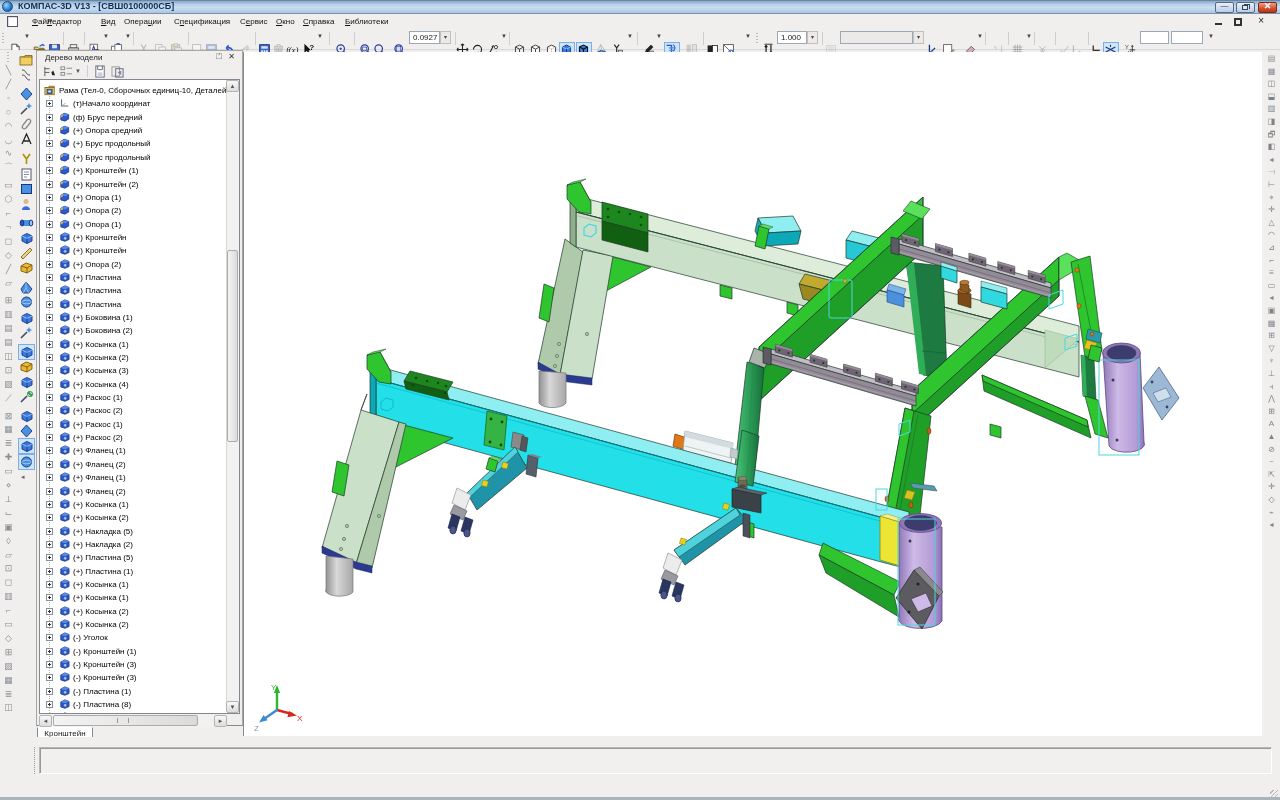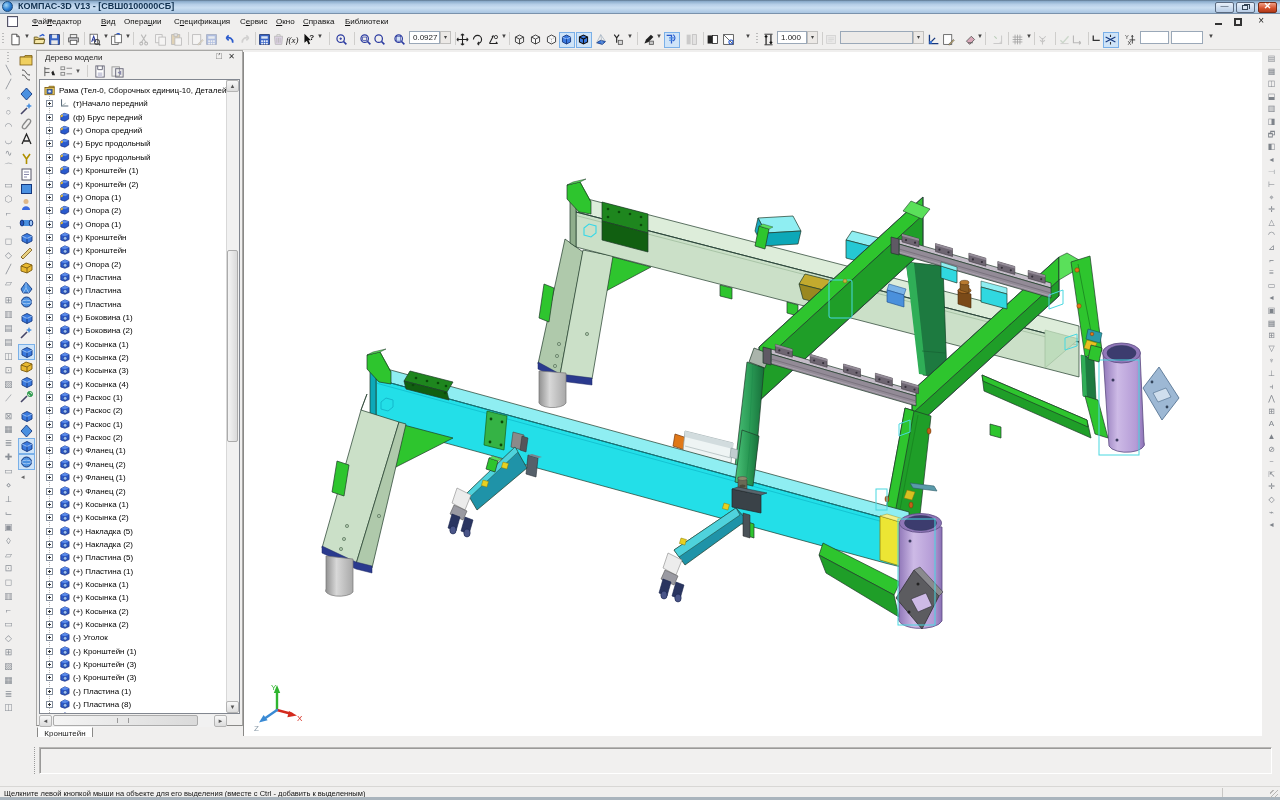--- a/index.html
+++ b/index.html
@@ -18,21 +18,21 @@
 #wclose{ right:3px;  background:linear-gradient(180deg,#f0a088,#d4502c 60%,#b03a1a); border-color:#7a2a14;}
 .wbtn i { position:absolute; left:0; right:0; top:-2px; text-align:center; font-size:8px; color:#234; font-style:normal;}
 #wclose i { color:#fff; font-weight:bold; top:-2px; font-size:9px;}
 
 #menubar { position:absolute; left:0; top:15px; width:1280px; height:14px; background:#f0efee; font-size:8px; color:#111; }
 #menubar .mi { position:absolute; top:2px; }
 #mdoc { position:absolute; left:7px; top:1px; width:11px; height:11px; border:1px solid #556; background:#fff; box-shadow:inset 1px 1px 0 #dde;}
 .mwb { position:absolute; top:2px; font-size:8px; color:#333; font-weight:bold; font-style:normal;}
 
 #toolbar { position:absolute; left:0; top:29px; width:1280px; height:21px; background:#f0efee; border-bottom:1px solid #d8d7d5; }
-.tbtn { position:absolute; top:4px; width:14px; height:14px; }
+.tbtn { position:absolute; top:14px; width:14px; height:14px; }
 .tbtn svg { display:block; }
 .tsep { position:absolute; top:3px; width:1px; height:13px; background:#cfcecc; }
 .tfield { position:absolute; top:2px; height:13px; background:#fff; border:1px solid #9aa8b8; font-size:8px; color:#222; padding-left:3px; line-height:11px;}
 .tdrop { position:absolute; top:2px; width:11px; height:13px; background:#ece9e6; border:1px solid #c0bfbd; font-size:6px; text-align:center; line-height:11px; color:#444;}
 .tarr { position:absolute; top:4px; font-size:6px; color:#444; }
 .tsel { outline:1px solid #7ab0e8; background:#cfe4f8; }
 
 #lcol1 { position:absolute; left:0; top:50px; width:17px; height:687px; background:#f0efee; }
 #lcol2 { position:absolute; left:17px; top:50px; width:19px; height:687px; background:#f0efee; }
 .lic { position:absolute; width:13px; height:13px; font-size:9px; line-height:13px; text-align:center; color:#8a8f96; }
@@ -647,21 +647,21 @@
             <circle cx="6.5" cy="7.5" r="1.4" fill="#e8e8f0"></circle>
           </svg>
           <span class="tlbl" style="left:19px">Рама (Тел-0, Сборочных единиц-10, Деталей-</span>
         </div>
 <div class="trow" style="top:18.4px">
           <span class="texp"></span>
           <svg class="tico" width="11" height="11" viewBox="0 0 13 12">
             <path d="M3 1 L3 9 L11 9" fill="none" stroke="#5a6a7a" stroke-width="1.2"></path>
             <path d="M3 9 L8 5.5" fill="none" stroke="#9aa" stroke-width="1"></path>
           </svg>
-          <span class="tlbl">(т)Начало передний</span>
+          <span class="tlbl">(т)Начало координат</span>
         </div>
 <div class="trow" style="top:31.7px">
           <span class="texp"></span>
           <svg class="tico" width="11" height="10" viewBox="0 0 13 12">
             <path d="M2 4 L6 1.5 L11.5 3 L11.5 8.5 L7 11 L2 9.5 Z" fill="#2a5acc" stroke="#12287a" stroke-width="0.8"></path>
             <path d="M2 4 L6 1.5 L11.5 3 L7.5 5.2 Z" fill="#5a8ae8"></path>
             <path d="M2 4 L4.5 3 L4.5 5.5 L2 6.5 Z" fill="#e8b830"></path>
           </svg>
           <span class="tlbl">(ф) Брус передний</span>
         </div>
@@ -1398,19 +1398,15 @@
       <div class="lic" style="left:3px;top:418px;color:#7e838a;font-size:8px">⇱</div>
       <div class="lic" style="left:3px;top:430px;color:#7e838a;font-size:8px">✛</div>
       <div class="lic" style="left:3px;top:443px;color:#7e838a;font-size:8px">◇</div>
       <div class="lic" style="left:3px;top:456px;color:#7e838a;font-size:8px">⌁</div>
       <div class="lic" style="left:3px;top:468px;color:#7e838a;font-size:8px">◂</div>
     </div>
   <div id="propbar">
     <div style="position:absolute;left:34px;top:10px;width:3px;height:27px;border-left:1px dotted #999;"></div>
     <div id="propinner"></div>
   </div>
-  <div id="statusbar">
-    <span class="st">Щелкните левой кнопкой мыши на объекте для его выделения (вместе с Ctrl - добавить к выделенным)</span>
-    <div class="cell" style="left:1222px;width:56px;"></div>
-  </div>
   <div id="sbottom"></div>
     <div style="position:absolute;right:2px;top:790px;width:8px;height:8px;background:repeating-linear-gradient(135deg,transparent 0 2px,#b8b7b5 2px 3px);"></div>
 </div>
 
 </body></html>

